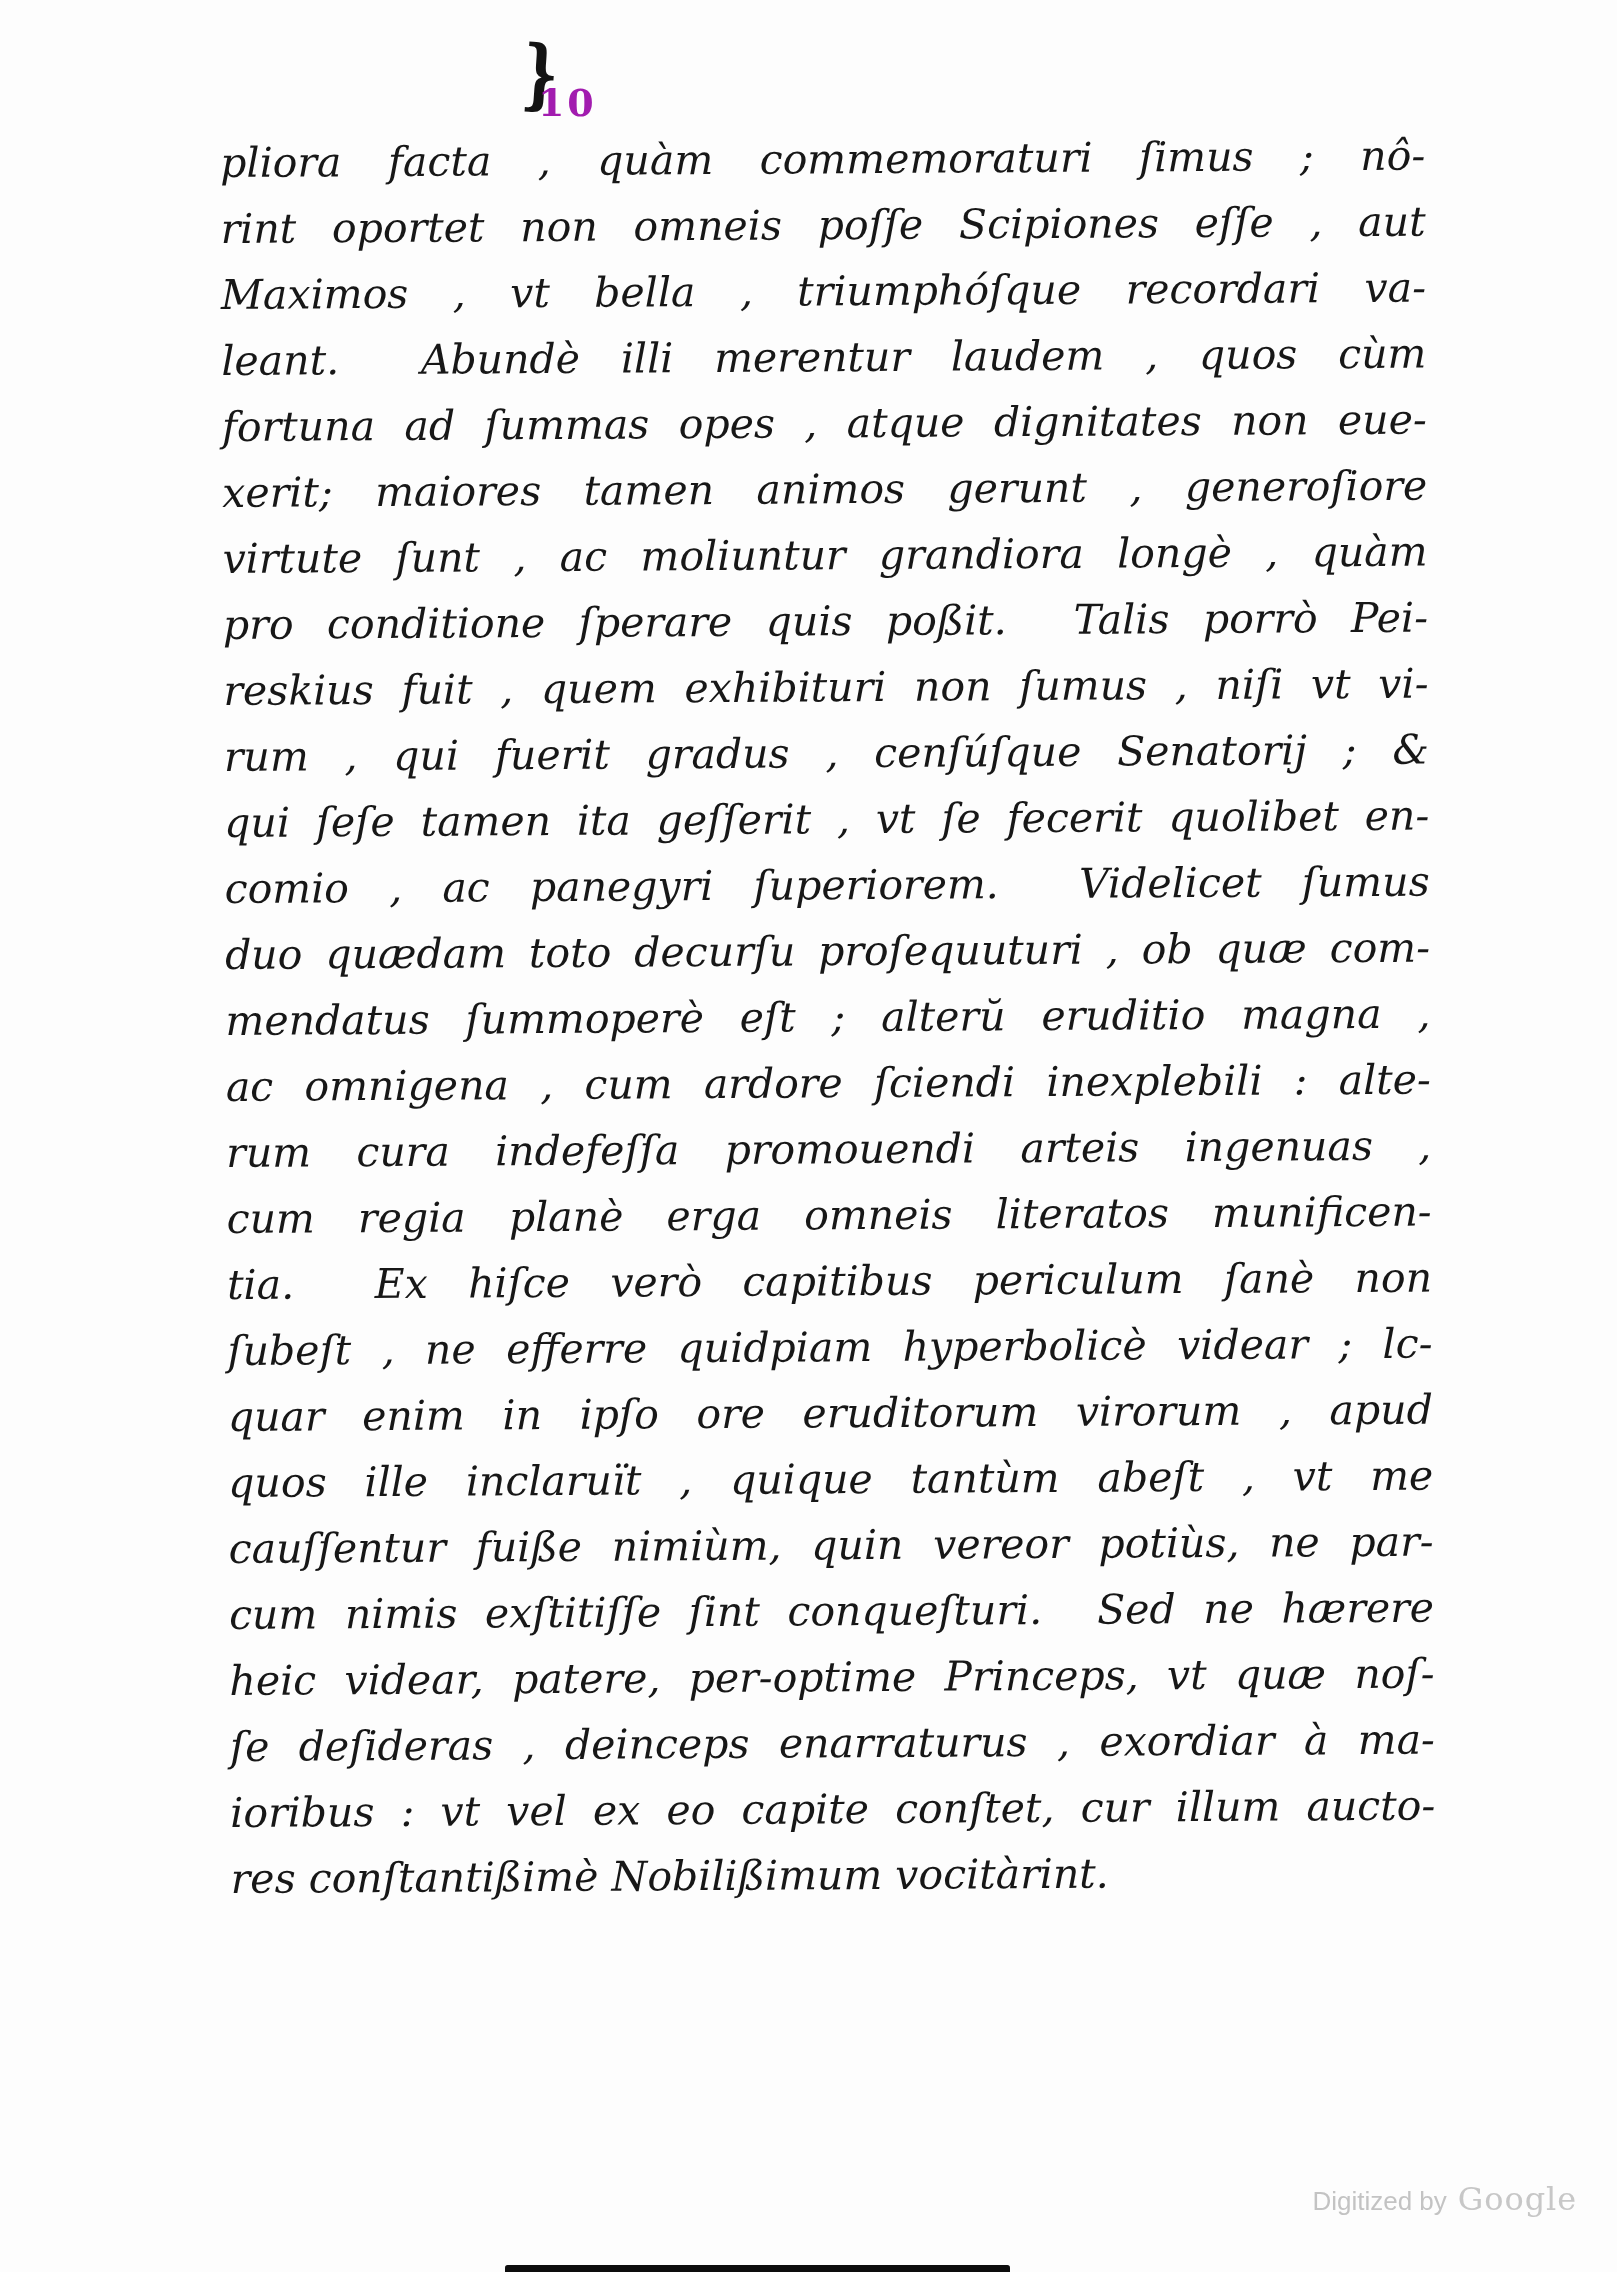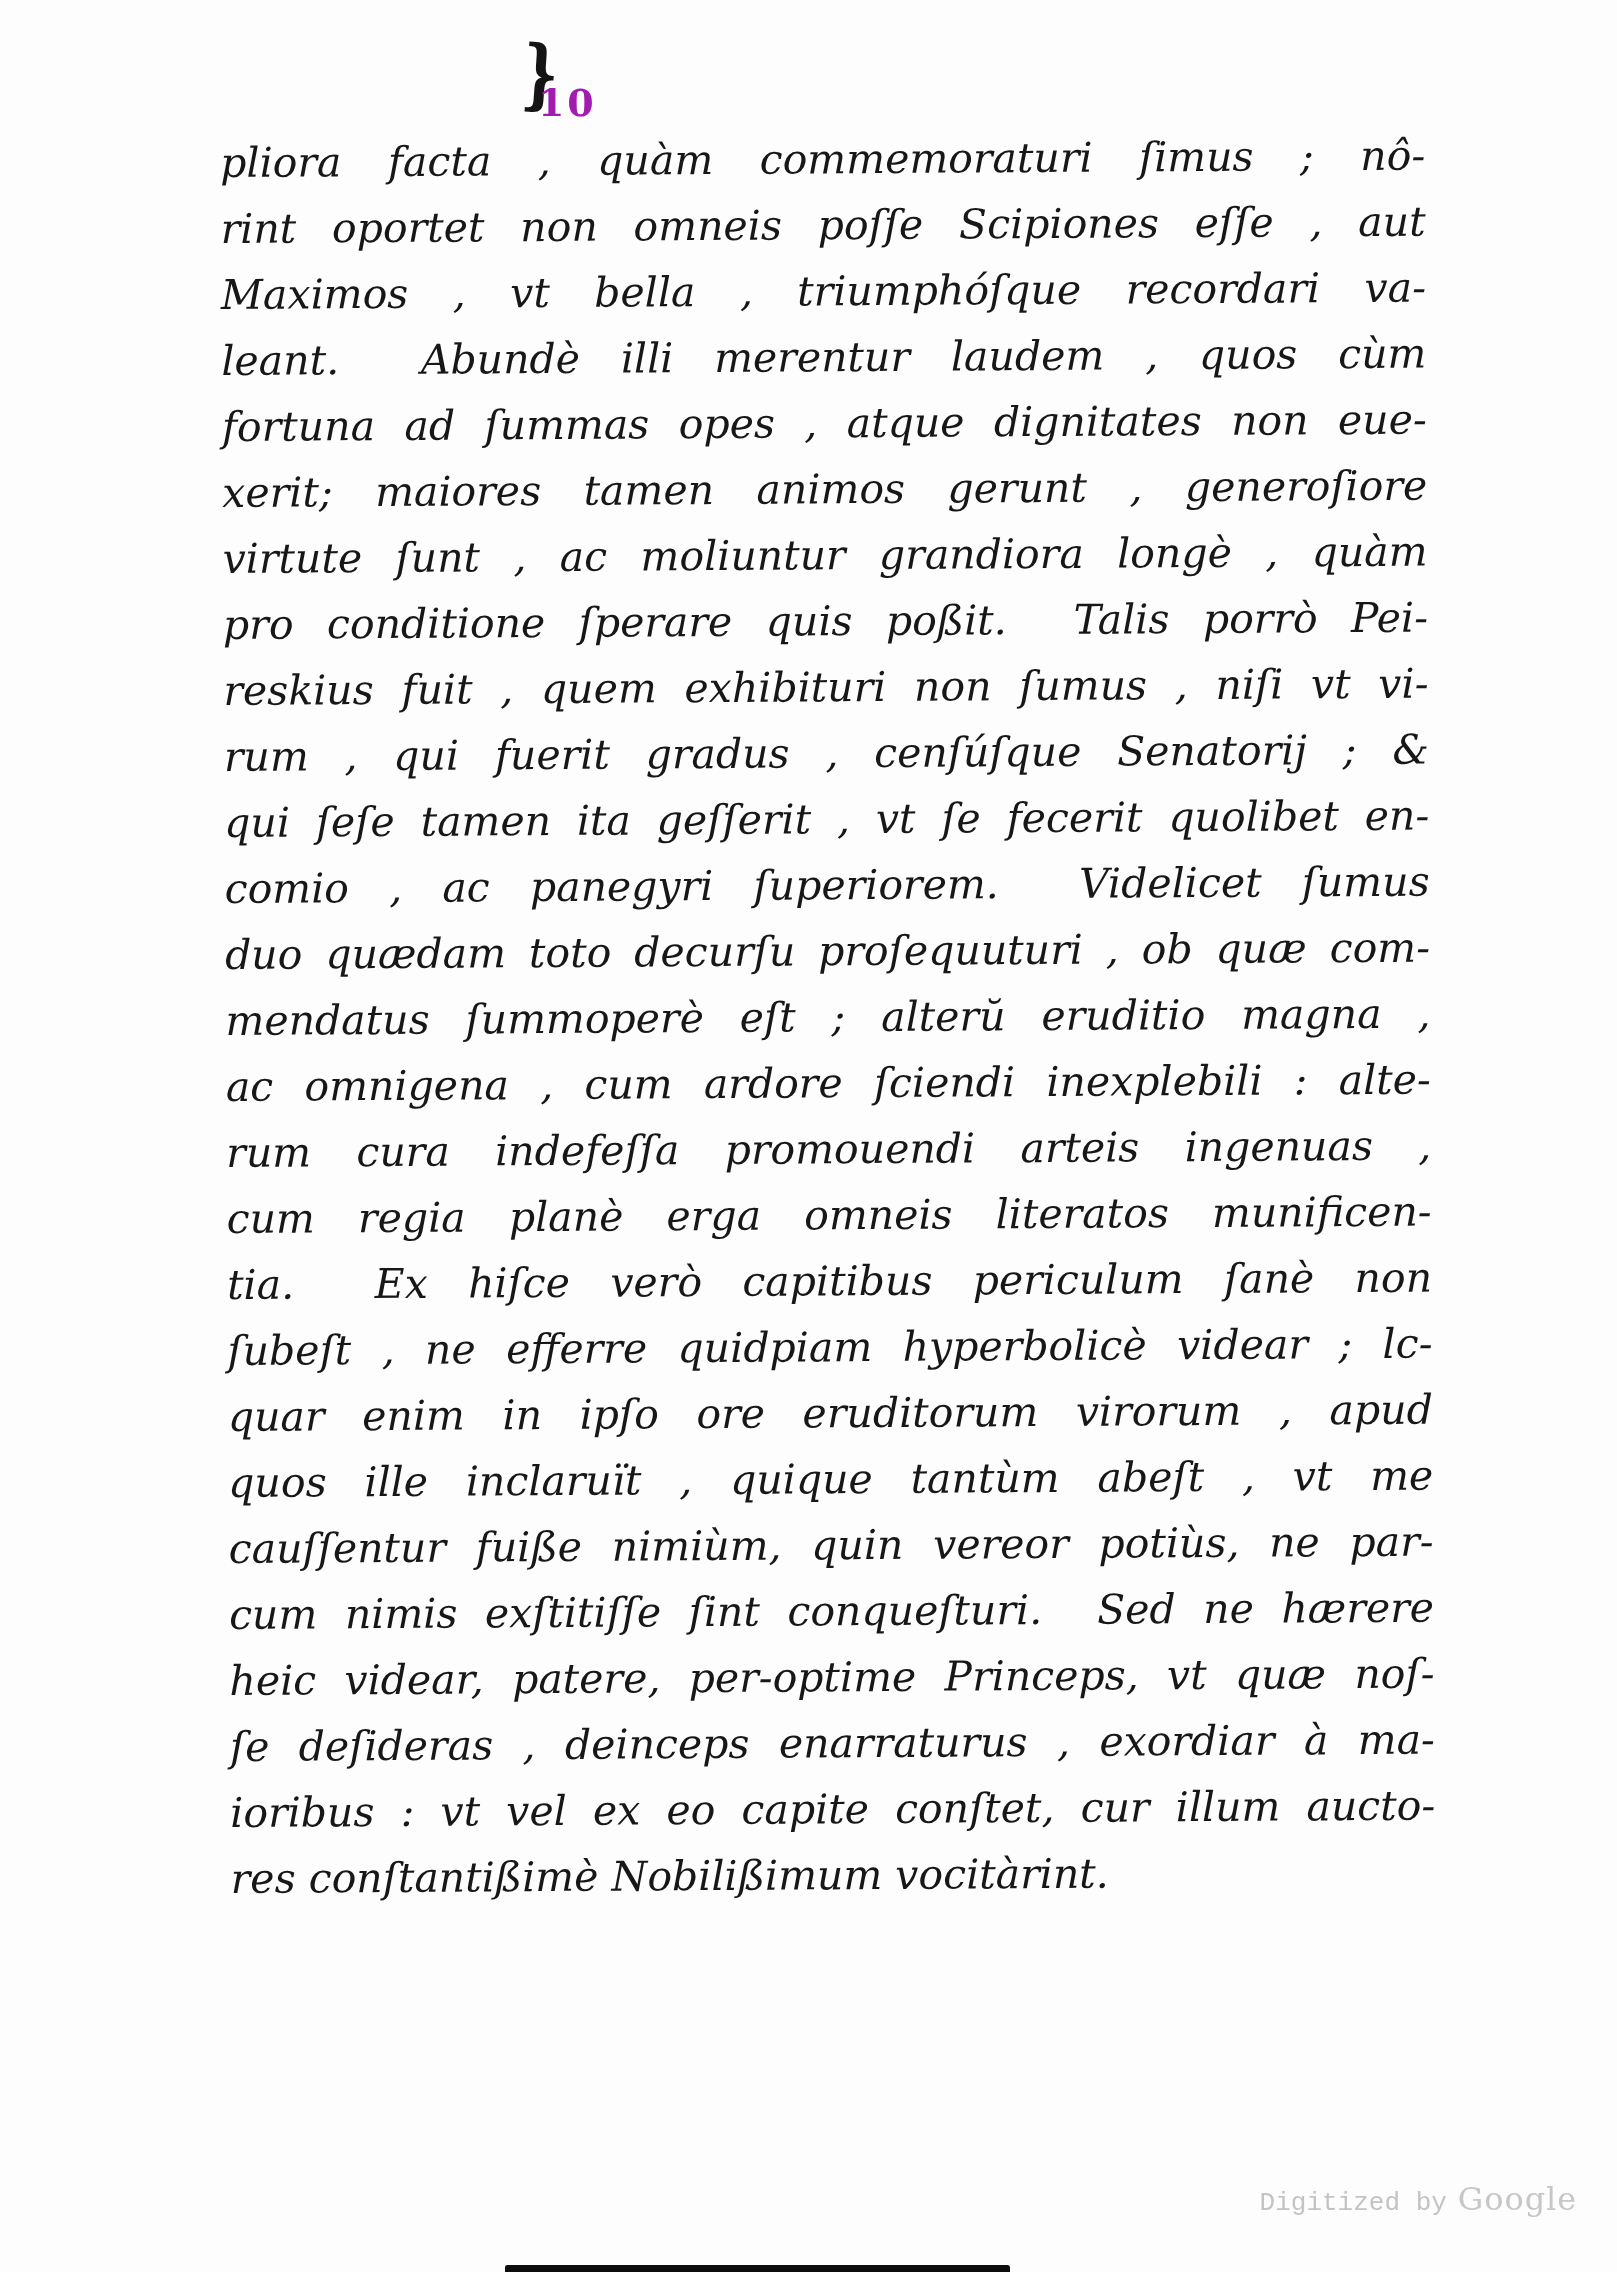--- a/index.html
+++ b/index.html
@@ -58,21 +58,21 @@
   .watermark {
     position: absolute;
     right: 40px;
     top: 2180px;
     display: flex;
     align-items: baseline;
     gap: 11px;
     color: #c3c3c3;
   }
   .watermark .prefix {
-    font-family: Liberation Mono, monospace;
+    font-family: Liberation Sans, sans-serif;
     font-size: 26px;
   }
   .watermark .brand {
     font-family: "DejaVu Serif", serif;
     font-size: 32px;
     color: #c7c7c7;
     letter-spacing: 0.9px;
   }
   .bottom-strip {
     position: absolute;

